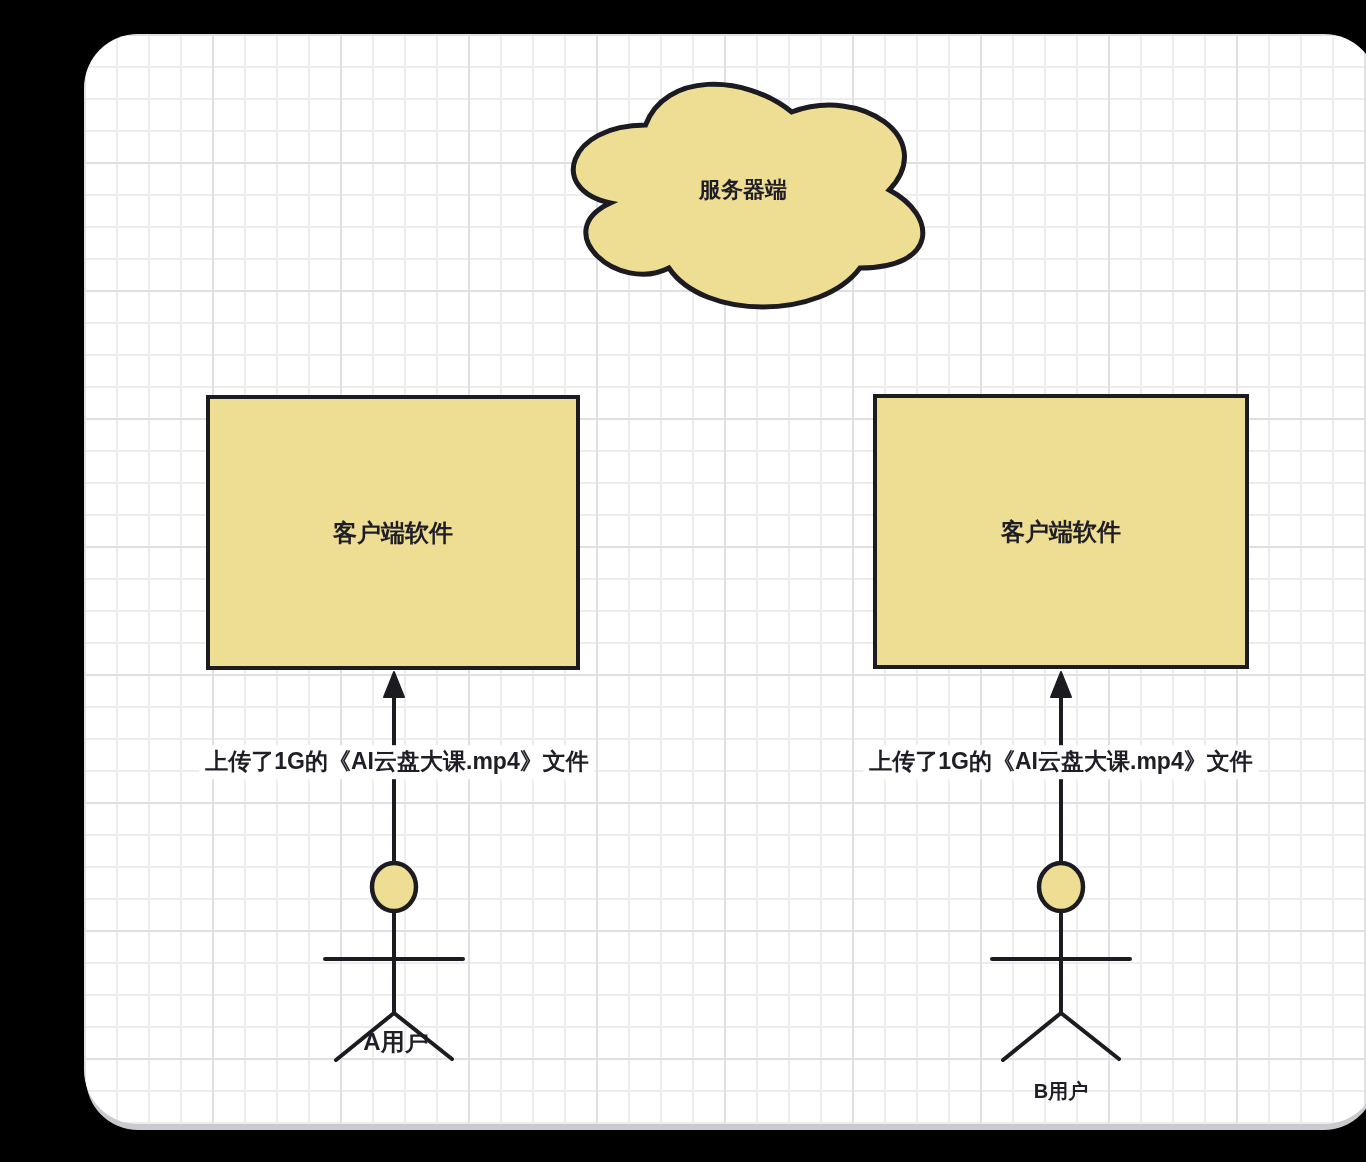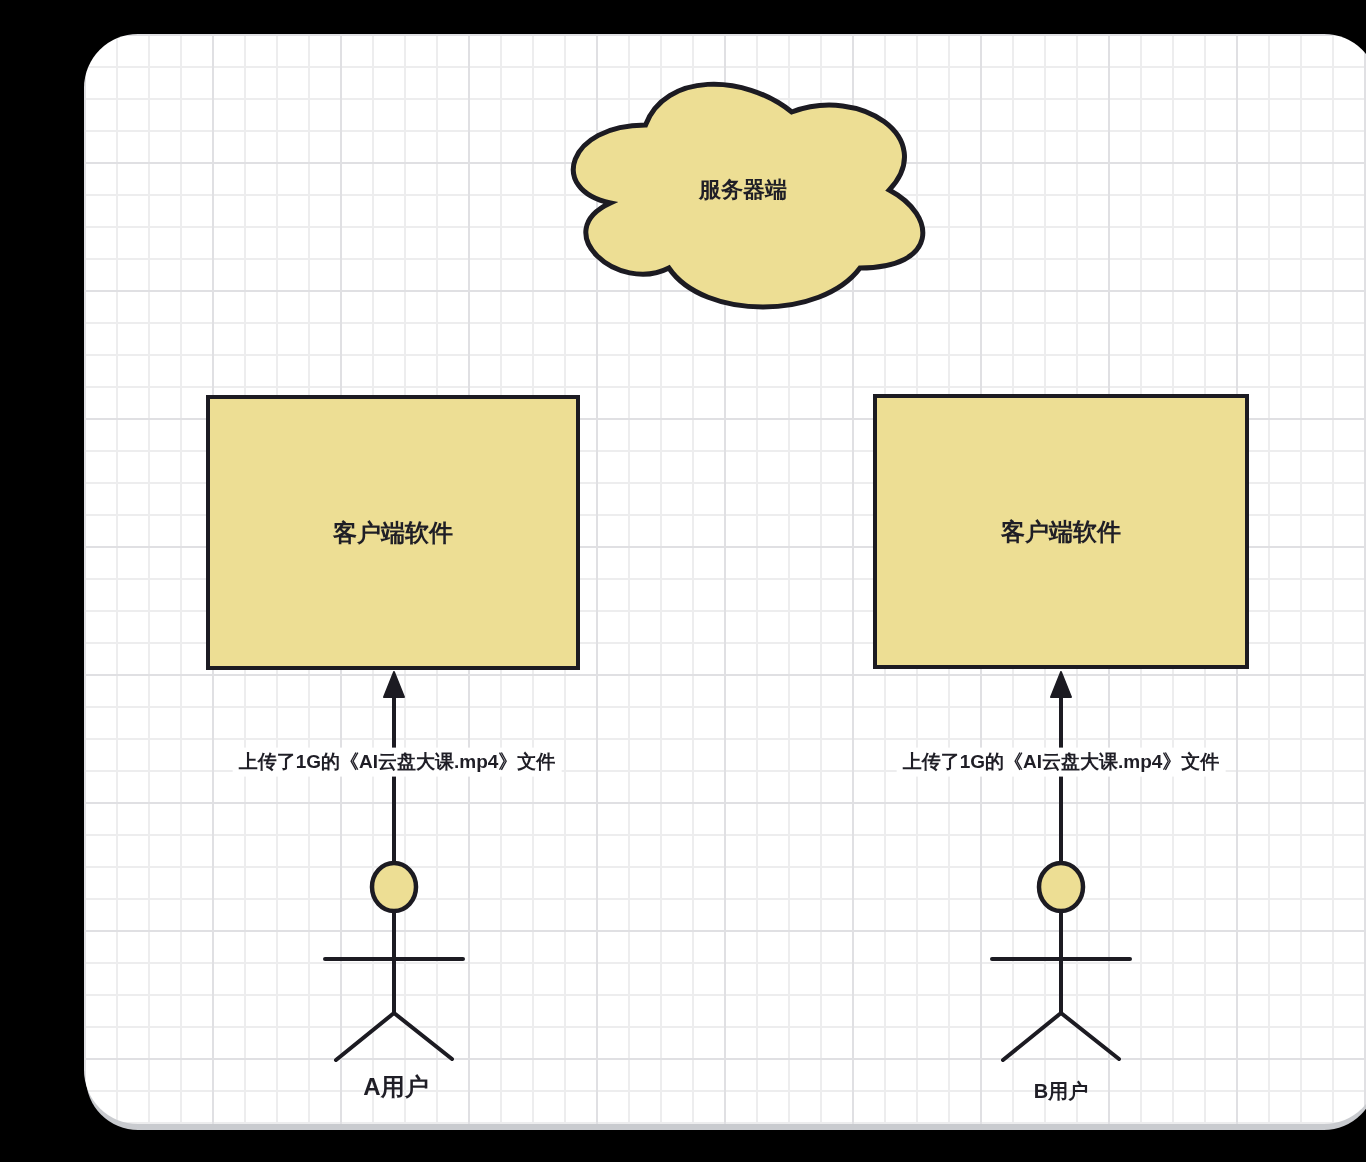--- a/index.html
+++ b/index.html
@@ -63,27 +63,27 @@
     white-space: nowrap;
     color: var(--text-color, #1f1e26);
     font-weight: bold;
     text-align: center;
     line-height: 1.2;
   }
   .cloud-label    { left: 659px; top: 156px;  font-size: 22px; }
   .client-label-a { left: 309px; top: 499px;  font-size: 24px; }
   .client-label-b { left: 977px; top: 498px;  font-size: 24px; }
   .upload-label {
-    font-size: 19px;
+    font-size: 23px;
     background: var(--label-bg, #ffffff);
     padding: 3px 6px;
   }
   .upload-label-a { left: 313px; top: 728px; }
   .upload-label-b { left: 977px; top: 728px; }
-  .actor-label-a  { left: 312px; top: 1053px; font-size: 24px; }
+  .actor-label-a  { left: 312px; top: 1008px; font-size: 24px; }
   .actor-label-b  { left: 977px; top: 1057px; font-size: 20px; }
 </style>
 </head>
 <body>
 
 <div class="stage">
   <div class="canvas">
 
     <svg class="diagram-svg" viewBox="0 0 1294 1090" xmlns="http://www.w3.org/2000/svg">
 

